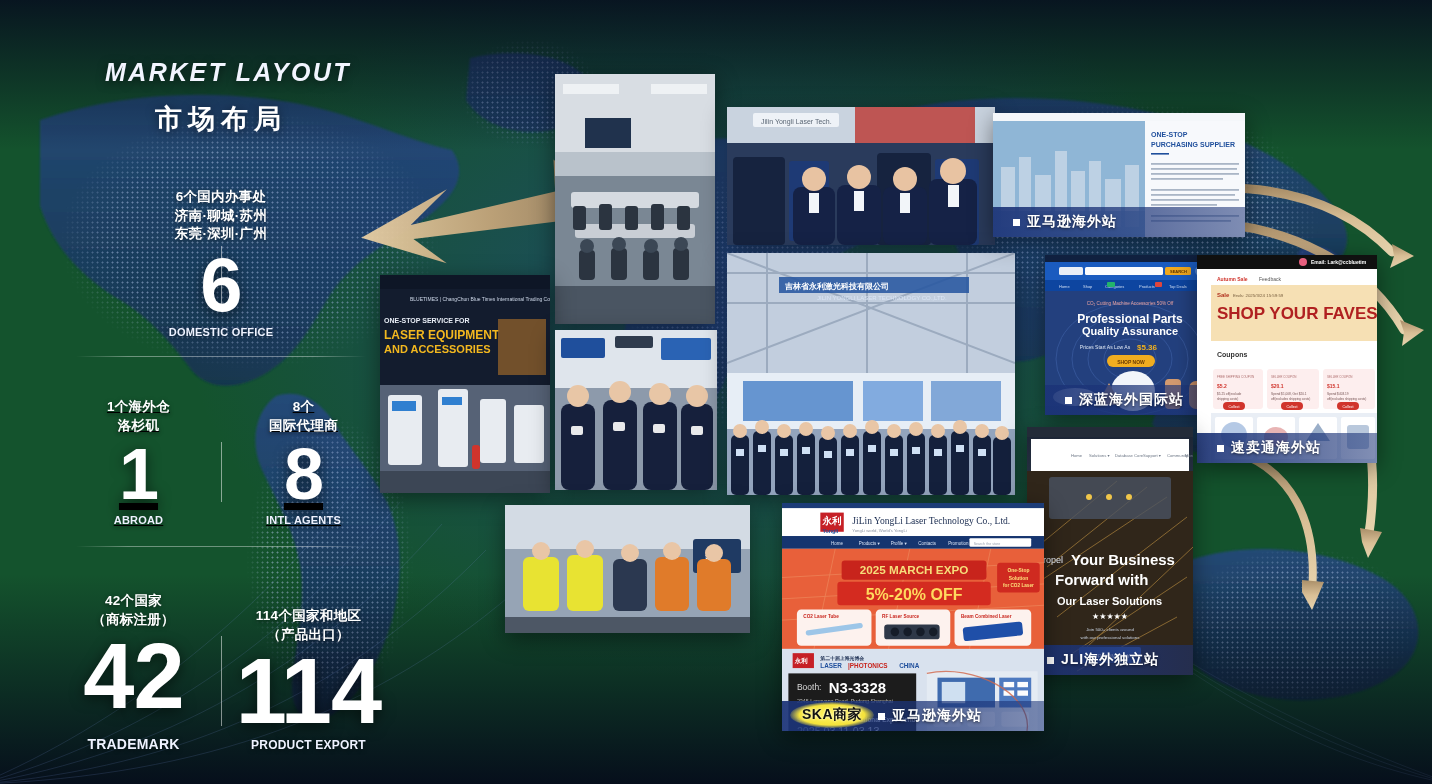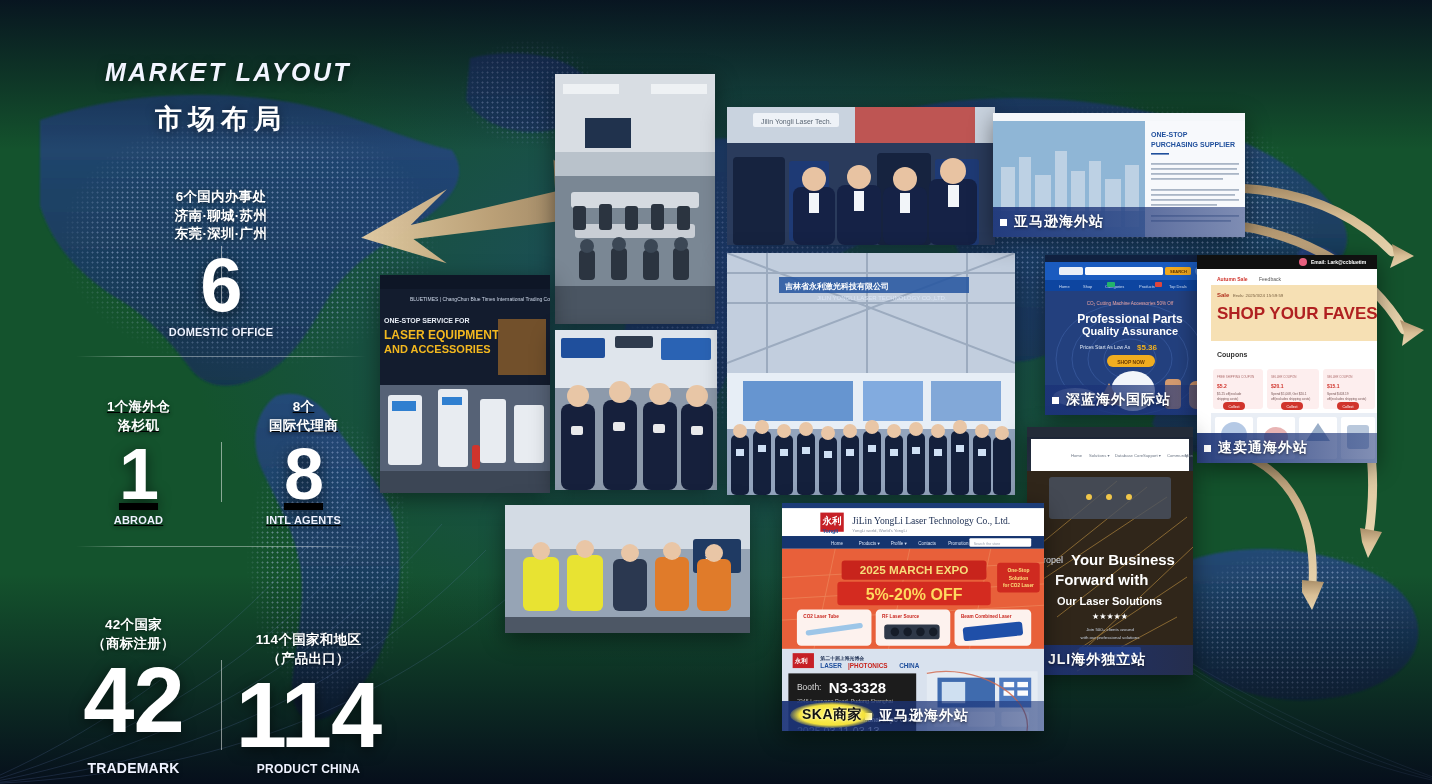--- a/index.html
+++ b/index.html
@@ -83,21 +83,21 @@
 
   
   .ph{
     position:absolute; overflow:hidden; background:#12204a;
     box-shadow:0 6px 22px rgba(0,0,0,.45);
   }
   .ph .inner{ position:absolute; inset:0; }
   .cap-bar{
     position:absolute; left:0; bottom:0; width:100%; height:30px;
     background:linear-gradient(90deg, rgba(28,52,120,.93), rgba(28,52,120,.55));
-    display:flex; align-items:center; gap:7px; padding-left:7px;
+    display:flex; align-items:center; gap:7px; padding-left:20px;
   }
   .cap-bar .sq{ width:7px; height:7px; background:#fff; flex:none; }
   .cap-bar .tx{
     font-size:14px; font-weight:700; color:#fff; letter-spacing:1px;
     text-shadow:0 1px 3px rgba(0,0,0,.6); white-space:nowrap;
   }
   .skabadge{
     position:absolute; left:8px; bottom:3px; z-index:6;
     background:radial-gradient(ellipse at center, #fff45a 0%, #f5e33c 55%, rgba(245,227,60,.1) 72%);
     padding:3px 12px 4px; border-radius:50%;
@@ -247,33 +247,33 @@
         <div class="cap-cn">8个
 国际代理商</div>
         <div class="big" style="font-size:72px; margin-top:4px;">8</div>
         <div class="lbl-en" style="margin-top:4px;">INTL AGENTS</div>
       </div>
       <div class="vdiv" style="top:44px; bottom:24px;"></div>
     </div>
     <div class="hr" style="margin-top:20px;"></div>
   </div>
 
-  <div class="statgroup" style="left:46px; top:616px; width:350px;">
+  <div class="statgroup" style="left:46px; top:592px; width:350px;">
     <div class="row">
       <div class="cell">
         <div class="cap-cn">42个国家
 （商标注册）</div>
         <div class="big" style="font-size:92px; margin-top:2px;">42</div>
         <div class="lbl-en" style="font-size:14px; margin-top:15px;">TRADEMARK</div>
       </div>
       <div class="cell">
         <div class="cap-cn">114个国家和地区
 （产品出口）</div>
         <div class="big" style="font-size:92px; margin-top:2px;">114</div>
-        <div class="lbl-en" style="font-size:12px; margin-top:2px;">PRODUCT CHINA</div>
+        <div class="lbl-en" style="font-size:12px; margin-top:2px;">PRODUCT EXPORT</div>
       </div>
       <div class="vdiv" style="top:44px; bottom:26px;"></div>
     </div>
   </div>
 
   <div class="ph" style="left:555px; top:74px; width:160px; height:250px;">
     <div class="inner" style="background:linear-gradient(180deg,#cfd6dd 0%,#9aa6b4 34%,#5e6a78 64%,#2f3945 100%)"></div>
     <svg viewBox="0 0 160 250" style="position:absolute;inset:0">
       <rect x="0" y="0" width="160" height="78" fill="#d8dde3"></rect>
       <rect x="8" y="10" width="56" height="10" fill="#eef1f4"></rect>

